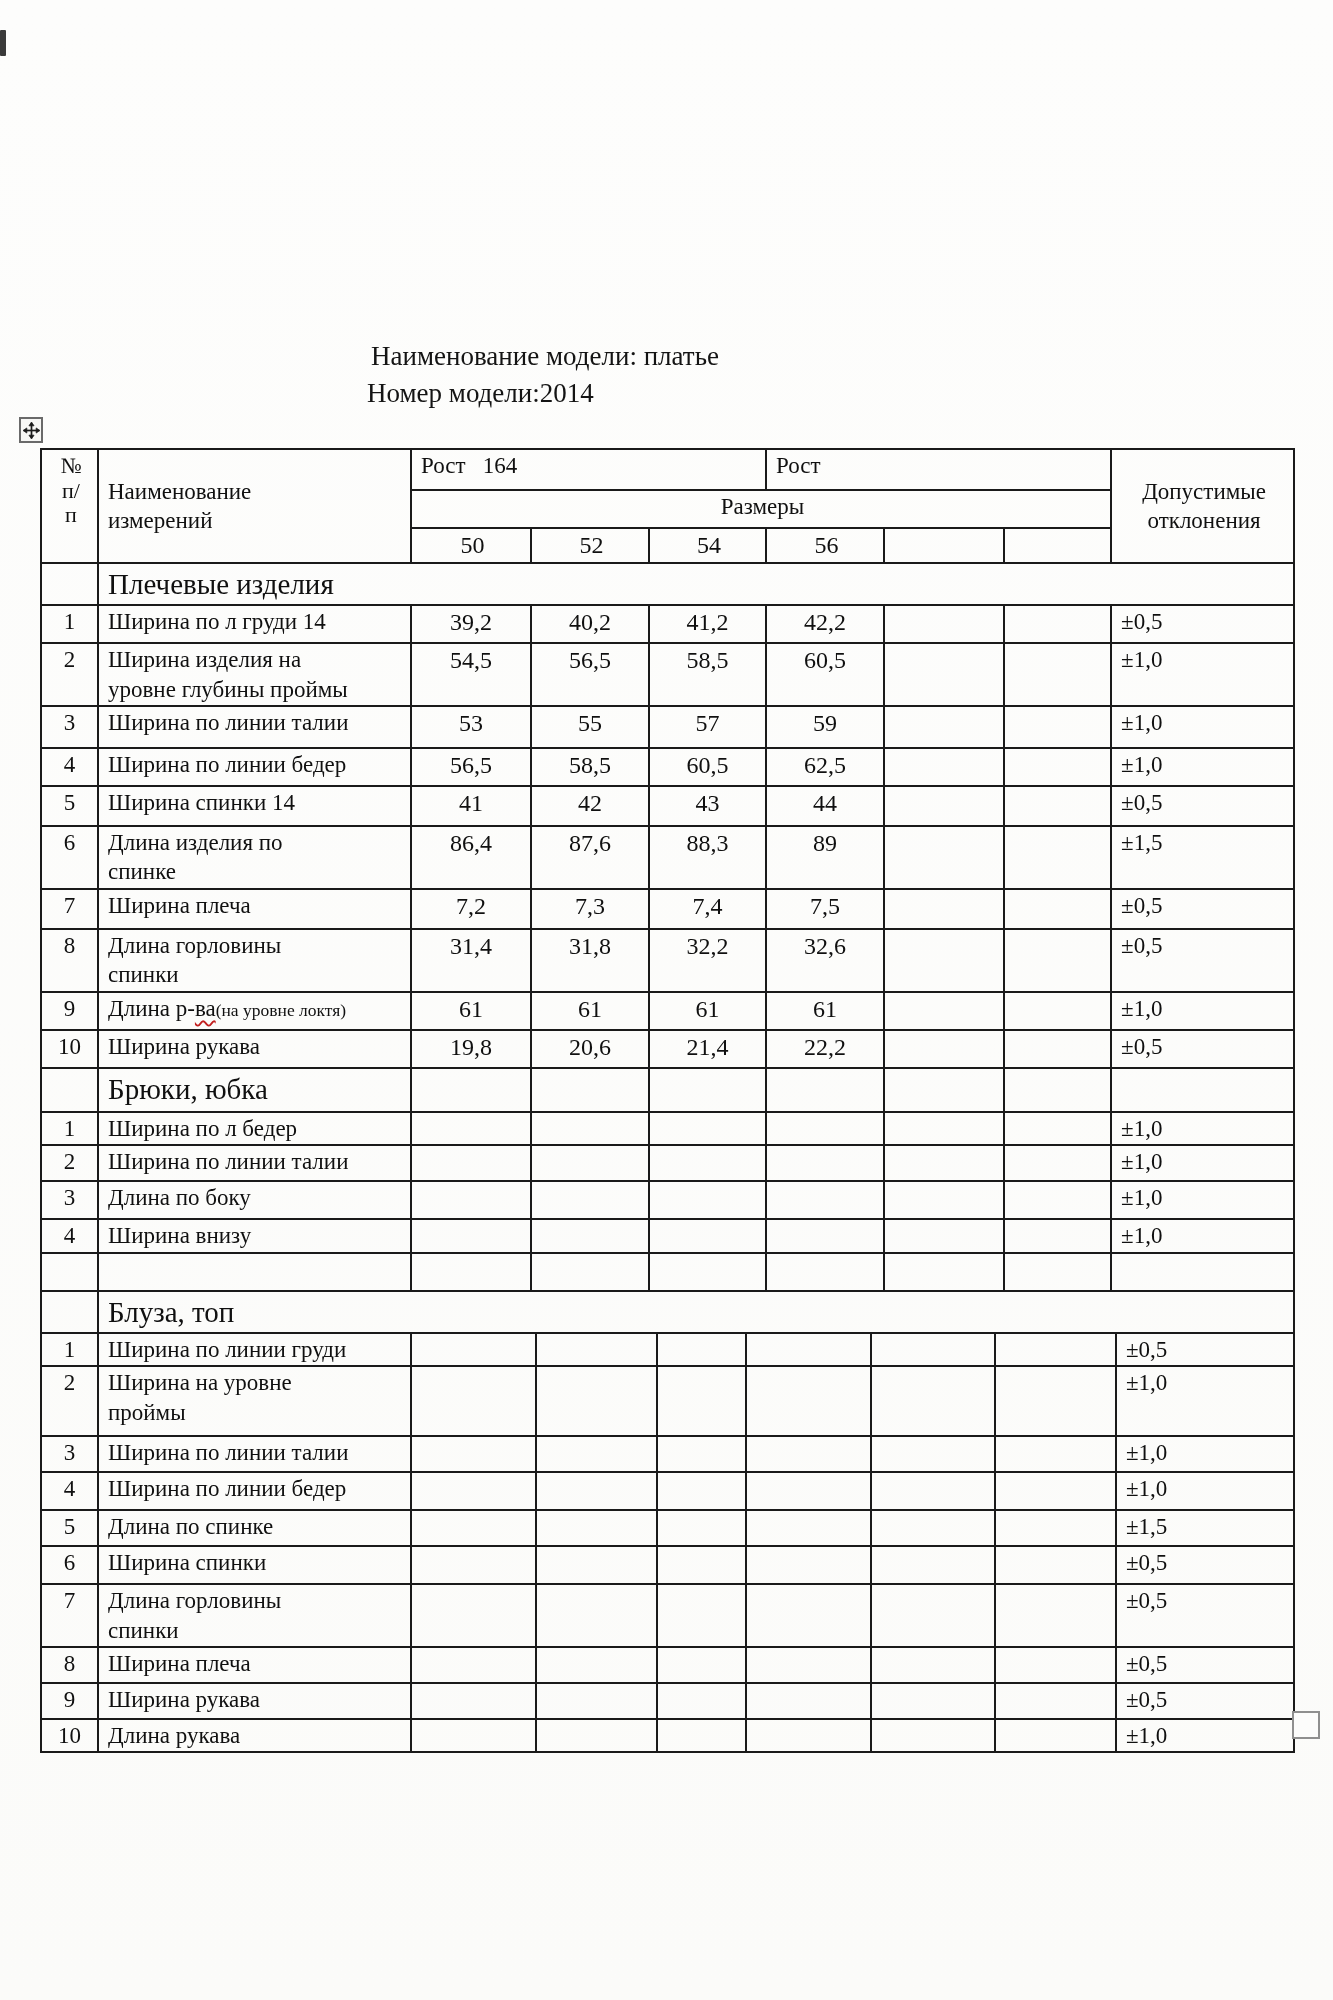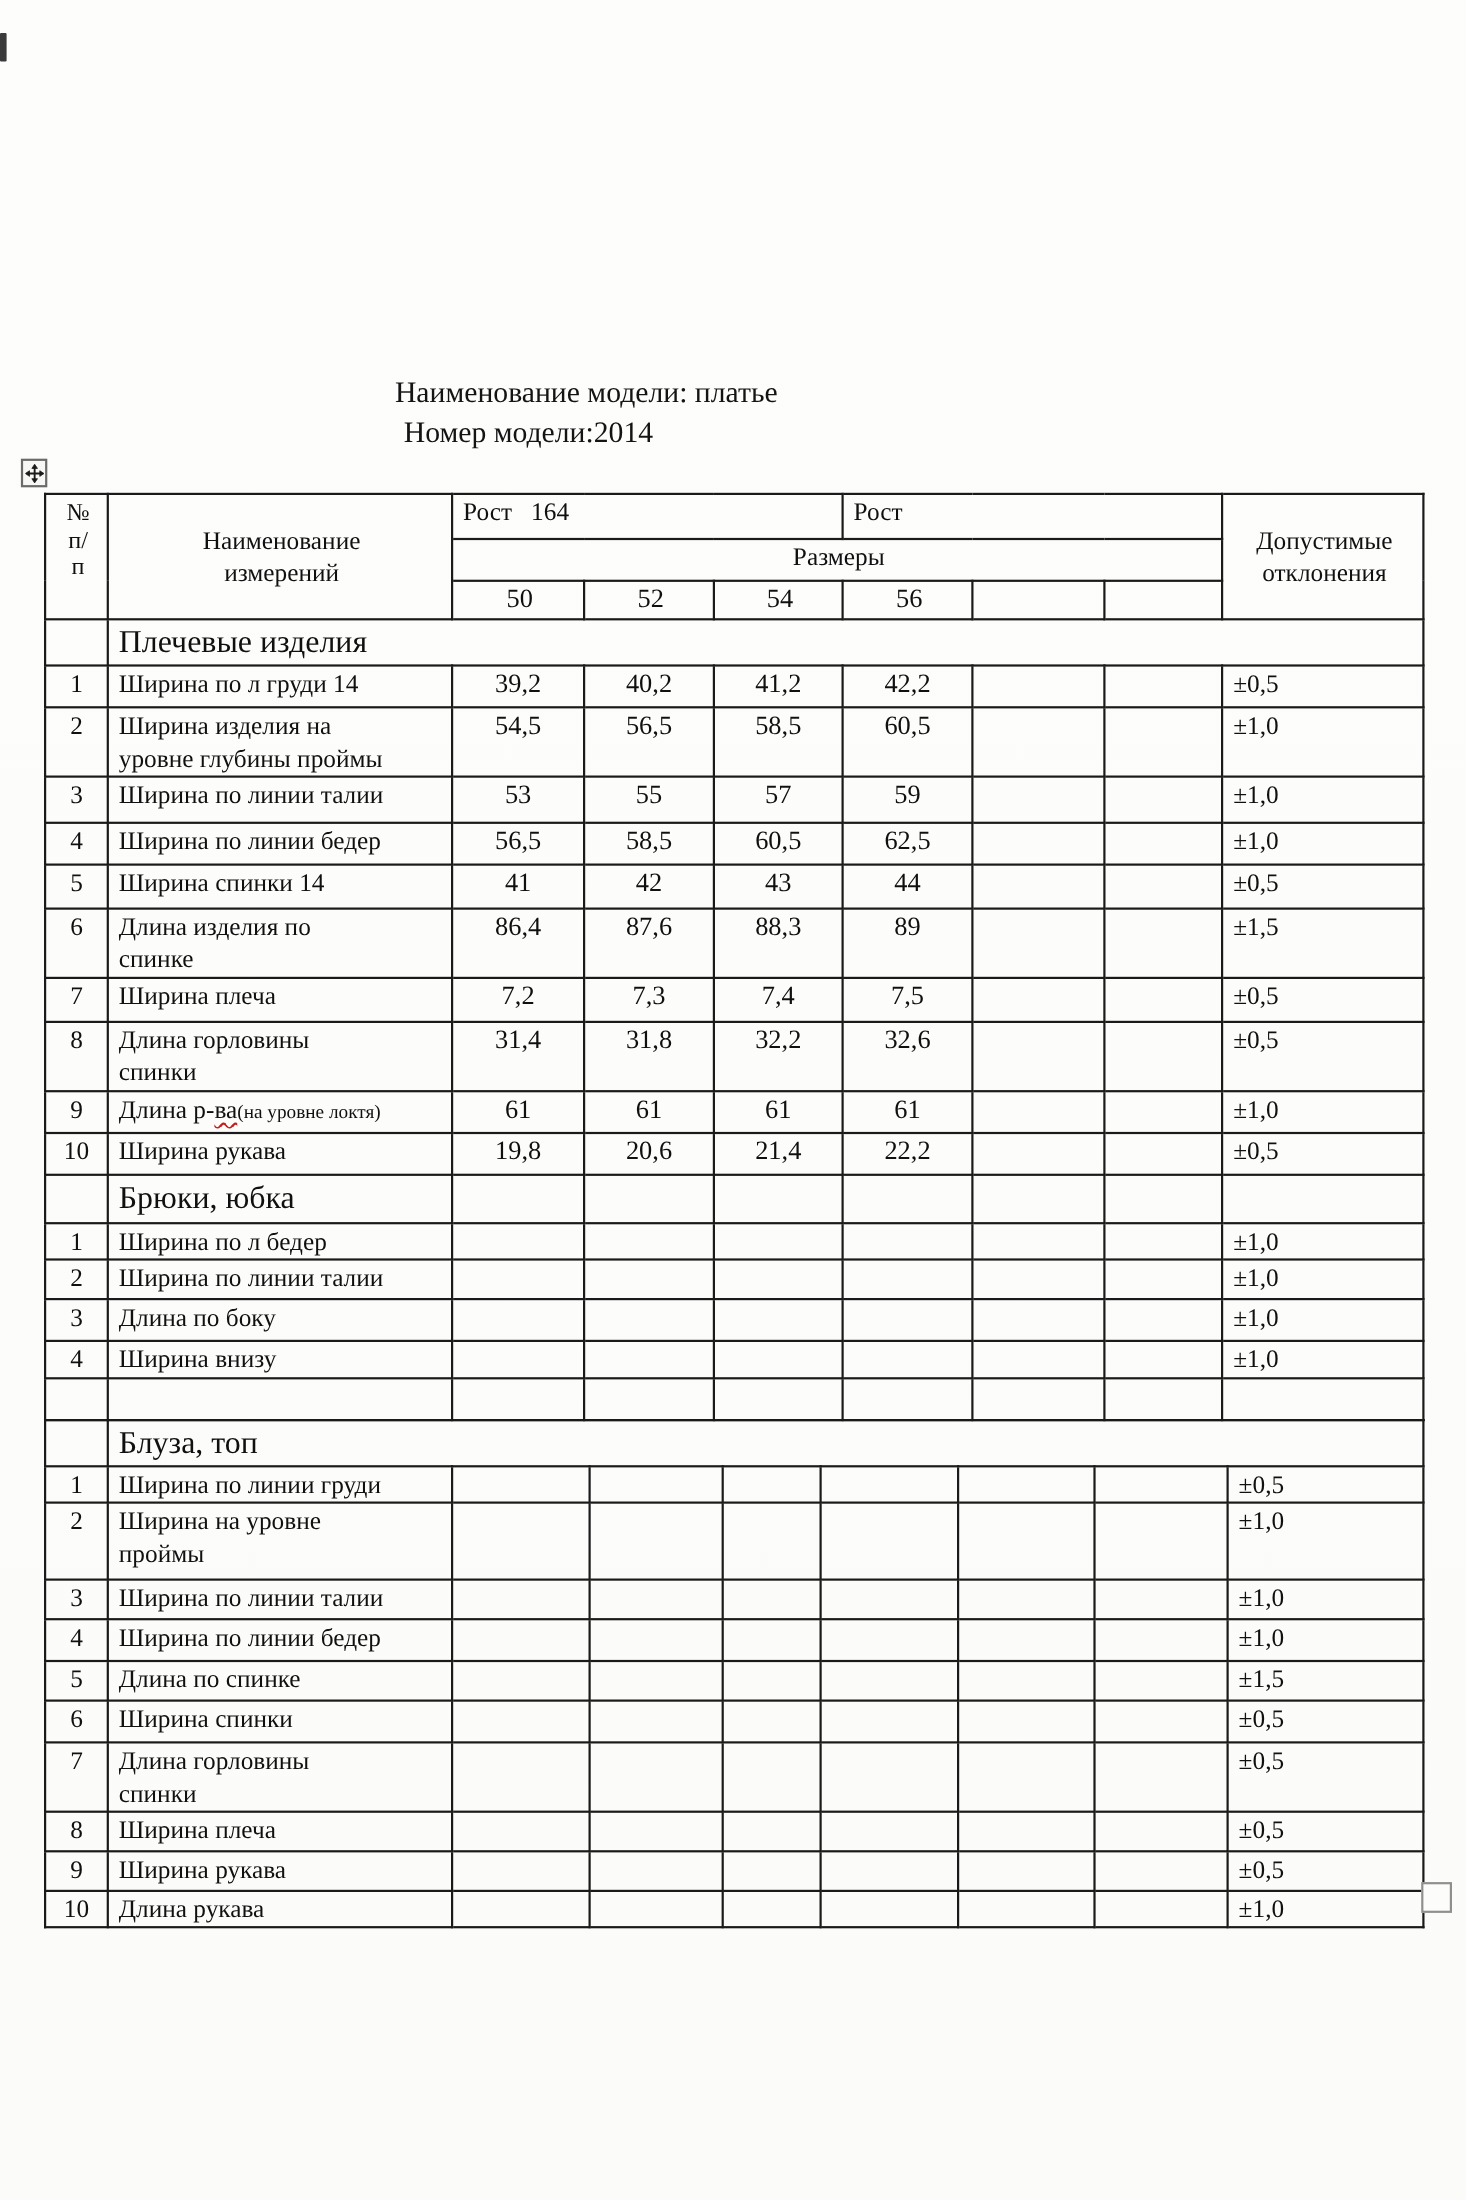--- a/index.html
+++ b/index.html
@@ -8,21 +8,21 @@
     background:#fcfcfb;
     font-family:"Liberation Serif",serif;
     color:#151515;
   }
   .page{position:absolute;left:0;top:0;width:1333px;height:2000px;background:linear-gradient(180deg,#fdfdfc 0%,#fbfbf9 100%);}
   .scan-mark{position:absolute;left:0;top:30px;width:6px;height:26px;background:#3a3a3a;border-radius:1px;}
   .doc-title{
     position:absolute;top:296px;left:0;width:1333px;text-align:center;
     font-family:"Liberation Sans",sans-serif;font-size:31px;color:#1e1e1e;letter-spacing:.4px;
   }
-  .model-name{position:absolute;top:341px;left:359px;font-size:27px;color:#141414;}
+  .model-name{position:absolute;top:341px;left:371px;font-size:27px;color:#141414;}
   .model-number{position:absolute;top:378px;left:367px;font-size:27px;color:#141414;}
 
   .move-handle{
     position:absolute;left:19px;top:417px;width:24px;height:26px;
     border:2px solid #6a6a6a;background:#f7f7f5;
     display:flex;align-items:center;justify-content:center;box-sizing:border-box;
   }
   .tables{position:absolute;left:40px;top:448px;width:1253px;}
   table{border-collapse:collapse;table-layout:fixed;width:1253px;}
   table.t2{margin-top:-2px;}
@@ -30,21 +30,21 @@
     border:2px solid #1a1a1a;overflow:hidden;vertical-align:top;
     font-size:23px;line-height:1.28;color:#101010;
     padding:1px 6px 1px 9px;box-sizing:border-box;
   }
   td.c-num{text-align:center;padding:1px 2px;}
   td.c-label{text-align:left;white-space:pre-line;}
   td.c-val{text-align:center;font-size:24px;padding-left:2px;padding-right:2px;}
   td.c-tol{text-align:left;font-size:23px;}
   td.h-cell{white-space:pre-wrap;border-radius:16px;}
   td.h-num{text-align:center;white-space:pre-line;font-size:22px;line-height:1.12;vertical-align:top;padding-top:4px;}
-  td.h-name{text-align:center;white-space:pre-line;vertical-align:middle;}
+  td.h-name{text-align:left;white-space:pre-line;vertical-align:middle;}
   td.h-tol{text-align:center;white-space:pre-line;vertical-align:middle;}
   td.h-size{text-align:center;font-size:24px;}
   td.h-razmery{text-align:center;}
   td.section-cell{font-size:29px;padding-top:2px;white-space:nowrap;}
   .squiggle{text-decoration:underline wavy #c21f1f;text-decoration-thickness:2px;text-underline-offset:4px;}
   .small-label{font-size:17.5px;}
   .resize-handle{
     position:absolute;left:1292px;top:1712px;width:28px;height:28px;
     border:2px solid #8f8f8f;background:#fcfcfb;box-sizing:border-box;
   }

